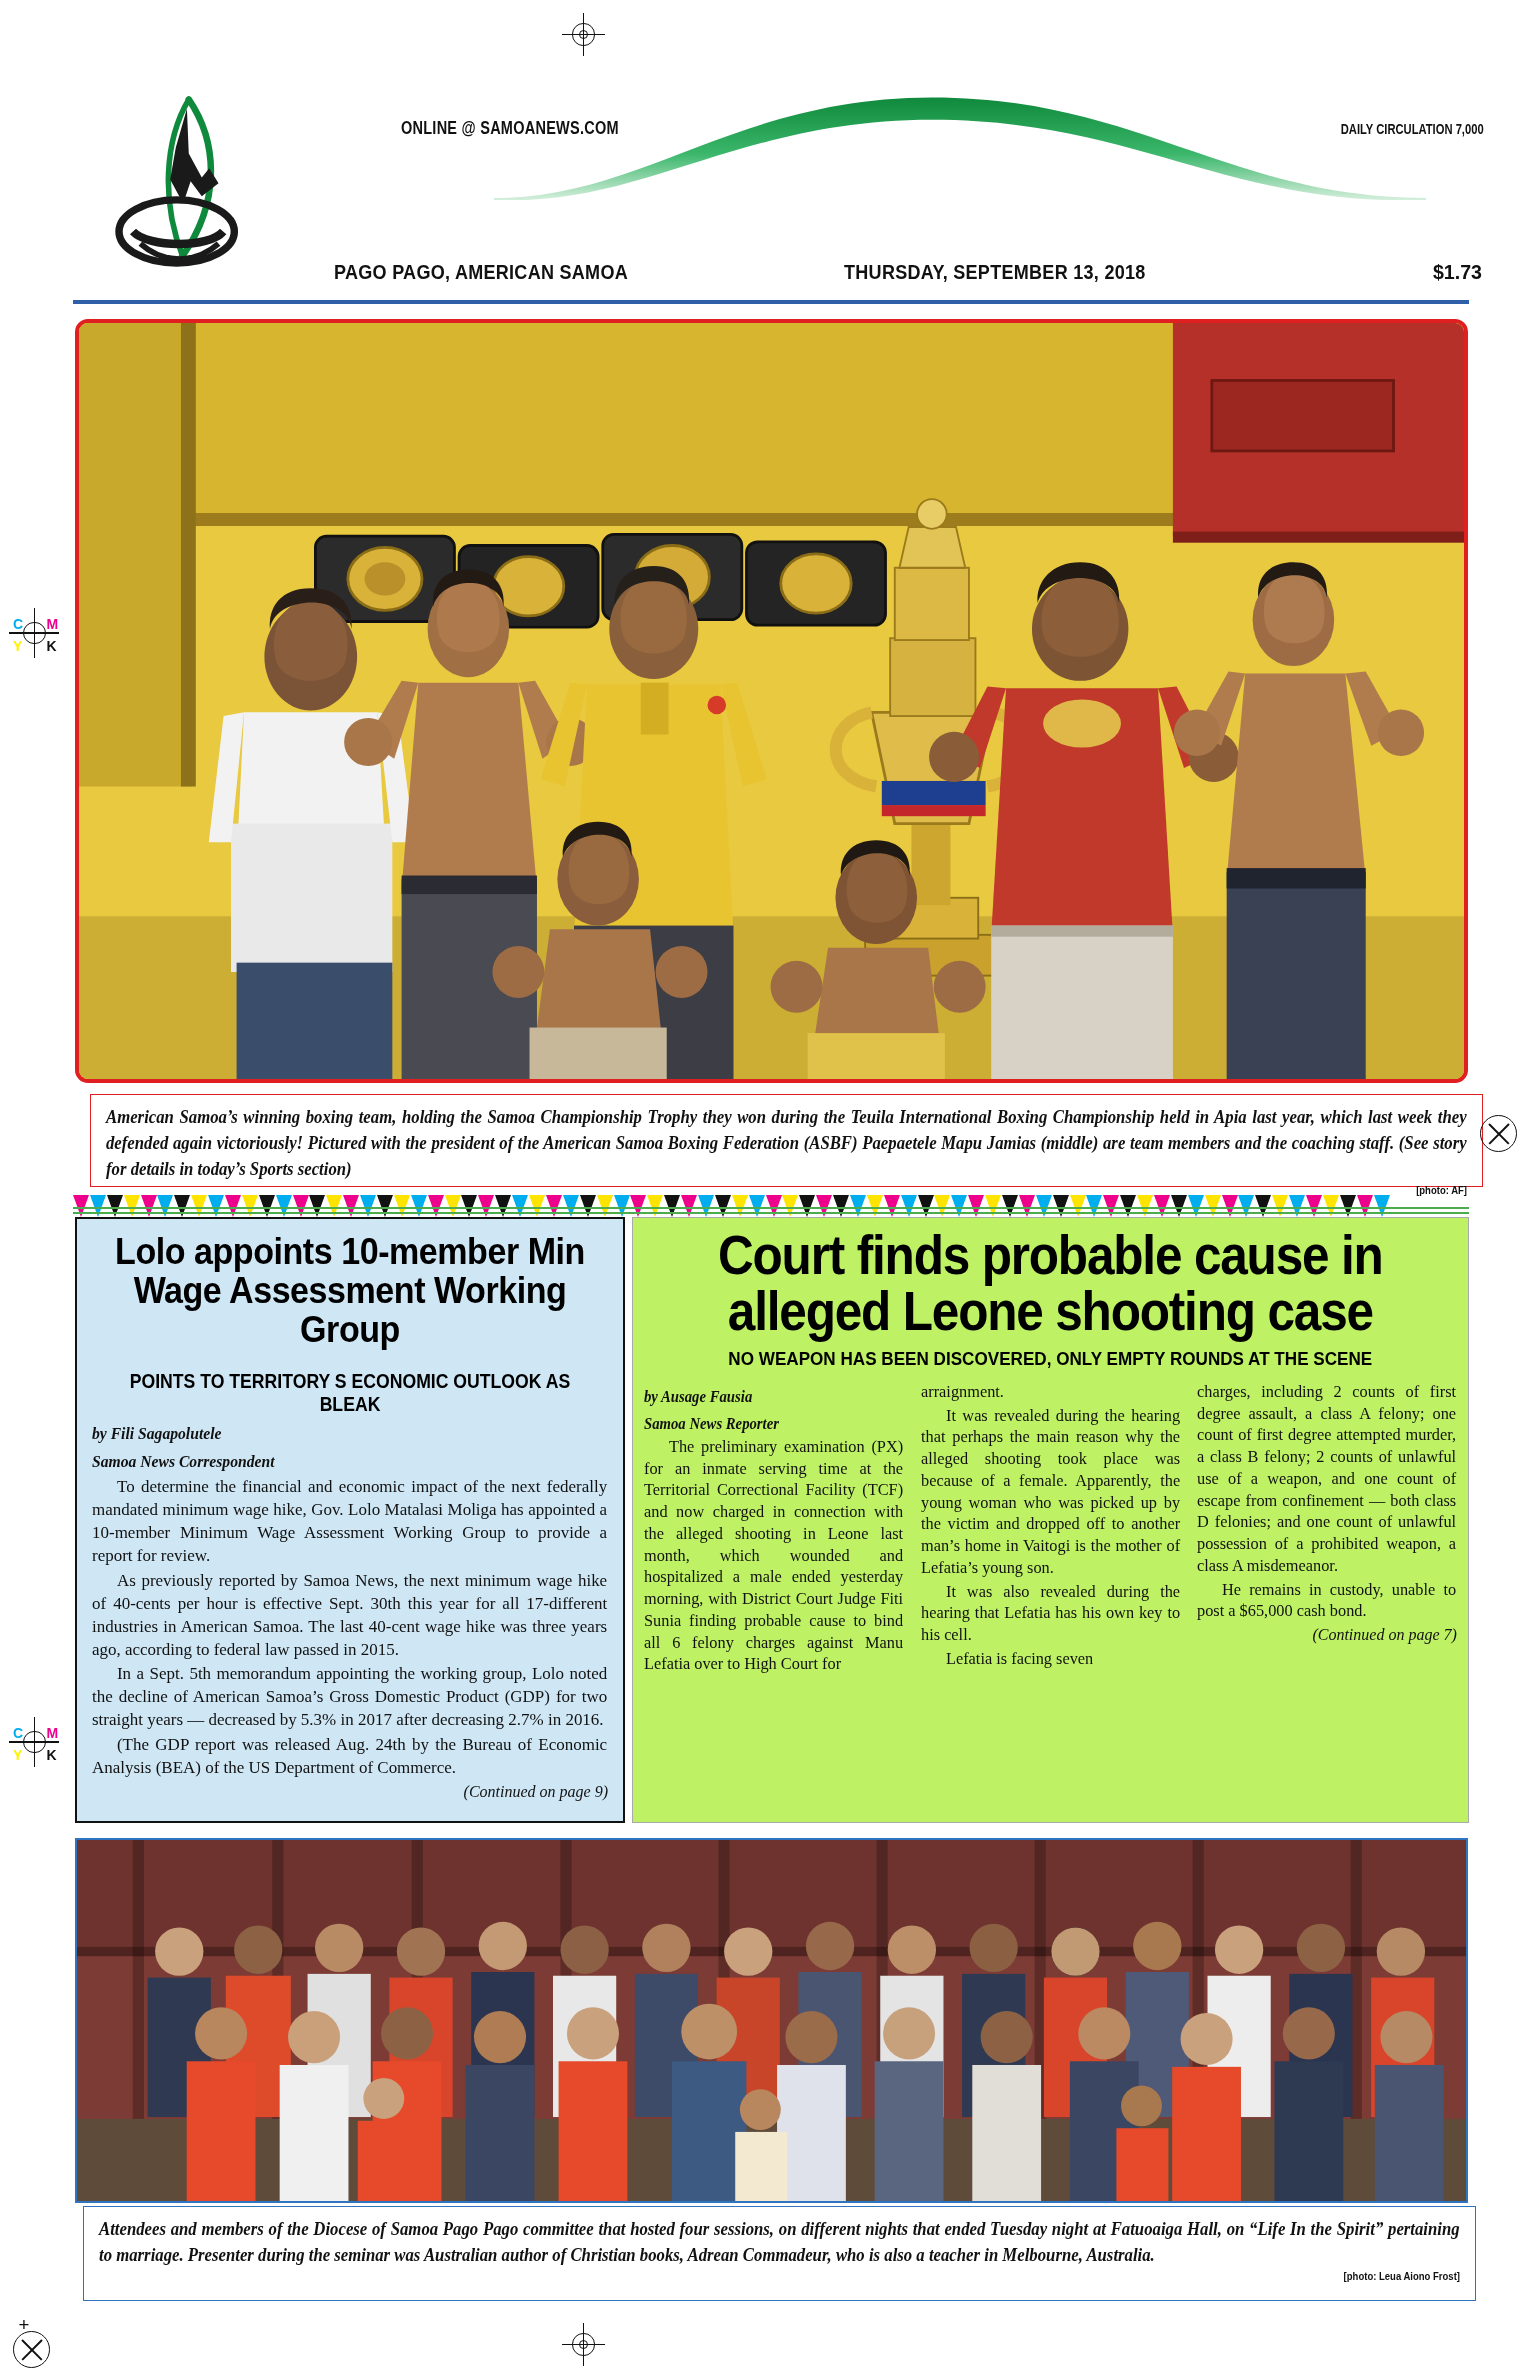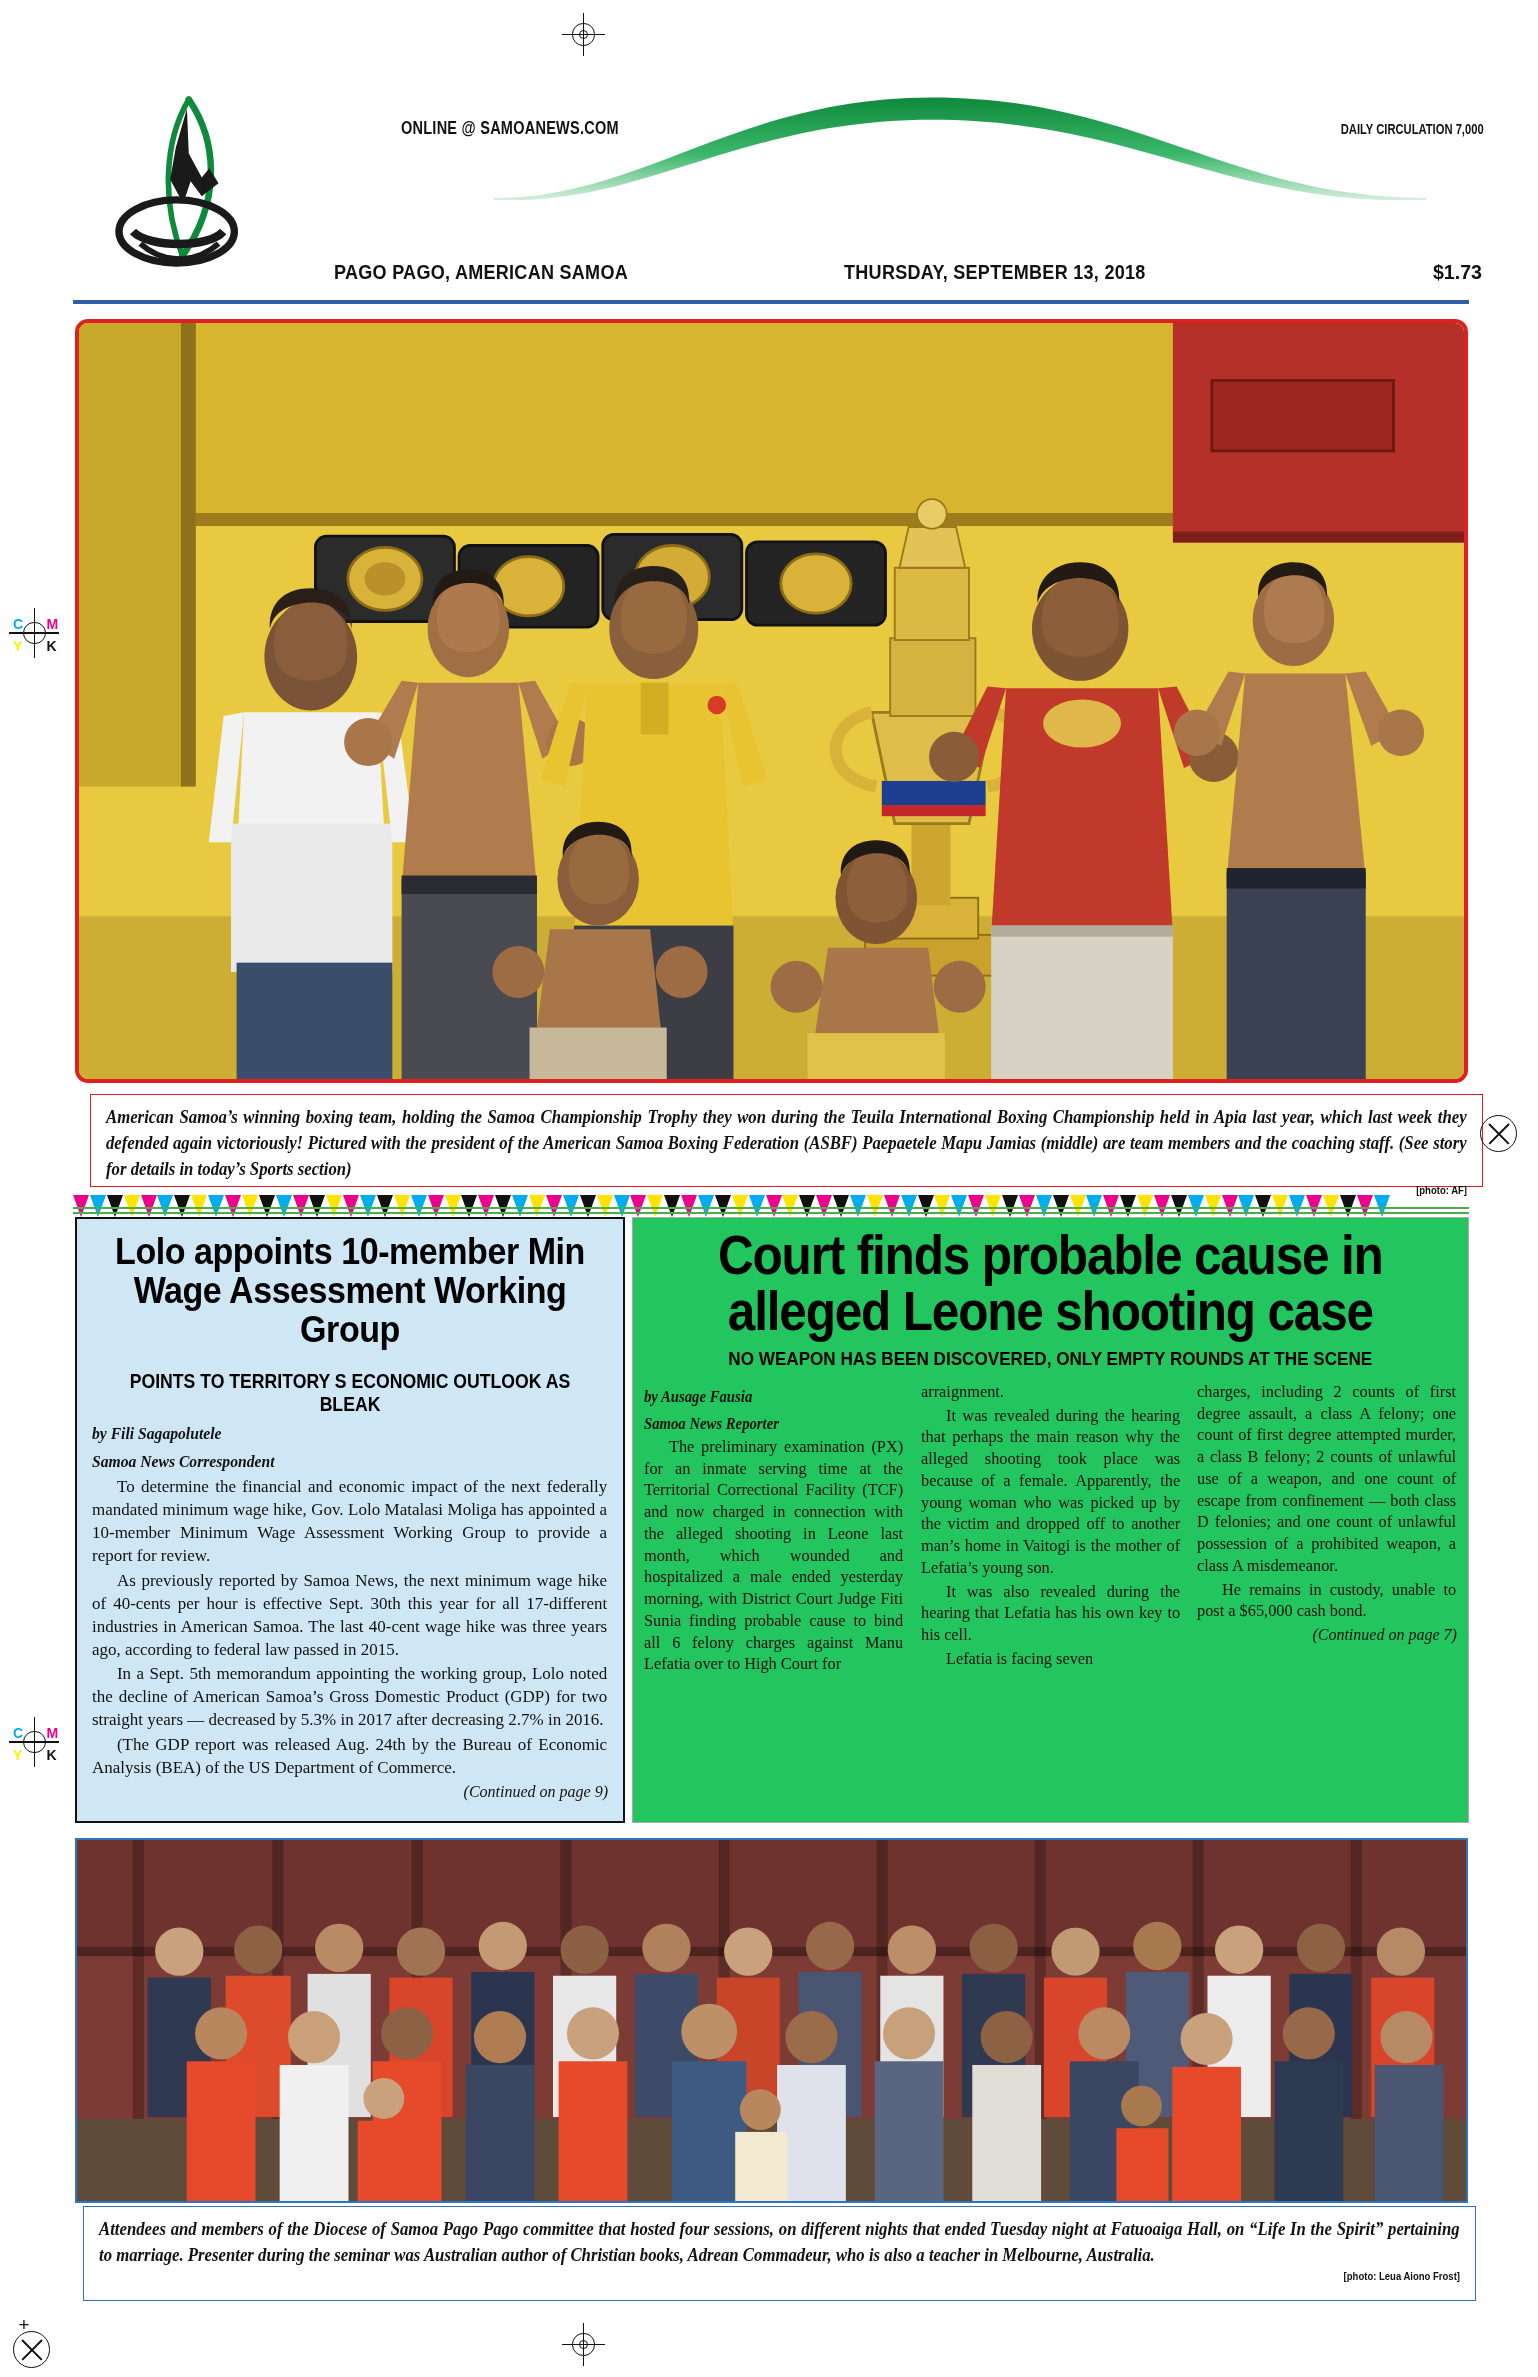--- a/index.html
+++ b/index.html
@@ -135,21 +135,21 @@
     transform: scaleX(0.96); transform-origin:left top; width:104%;
   }
   .contd {
     font-family:"Liberation Serif", serif; font-style:italic; font-size:16px;
     color:#111; text-align:right; margin-top:3.7px;
   }
 
   
   .right-box {
     position:absolute; left:632px; top:1217px; width:837px; height:606px;
-    background:#22c55e; border:1.9px solid #a9a9a9; padding:9.3px 11.2px 7.5px 11.2px;
+    background:#bef264; border:1.9px solid #a9a9a9; padding:9.3px 11.2px 7.5px 11.2px;
   }
   .right-headline {
     font-family:"Liberation Sans", sans-serif; font-weight:bold;
     font-size:55px; line-height:1.02; color:#000; text-align:center;
     letter-spacing:-1.3px;
     transform: scaleX(0.9); transform-origin:center top;
   }
   .right-subhead {
     margin-top:9.3px;
     font-family:"Liberation Sans", sans-serif; font-weight:bold;

